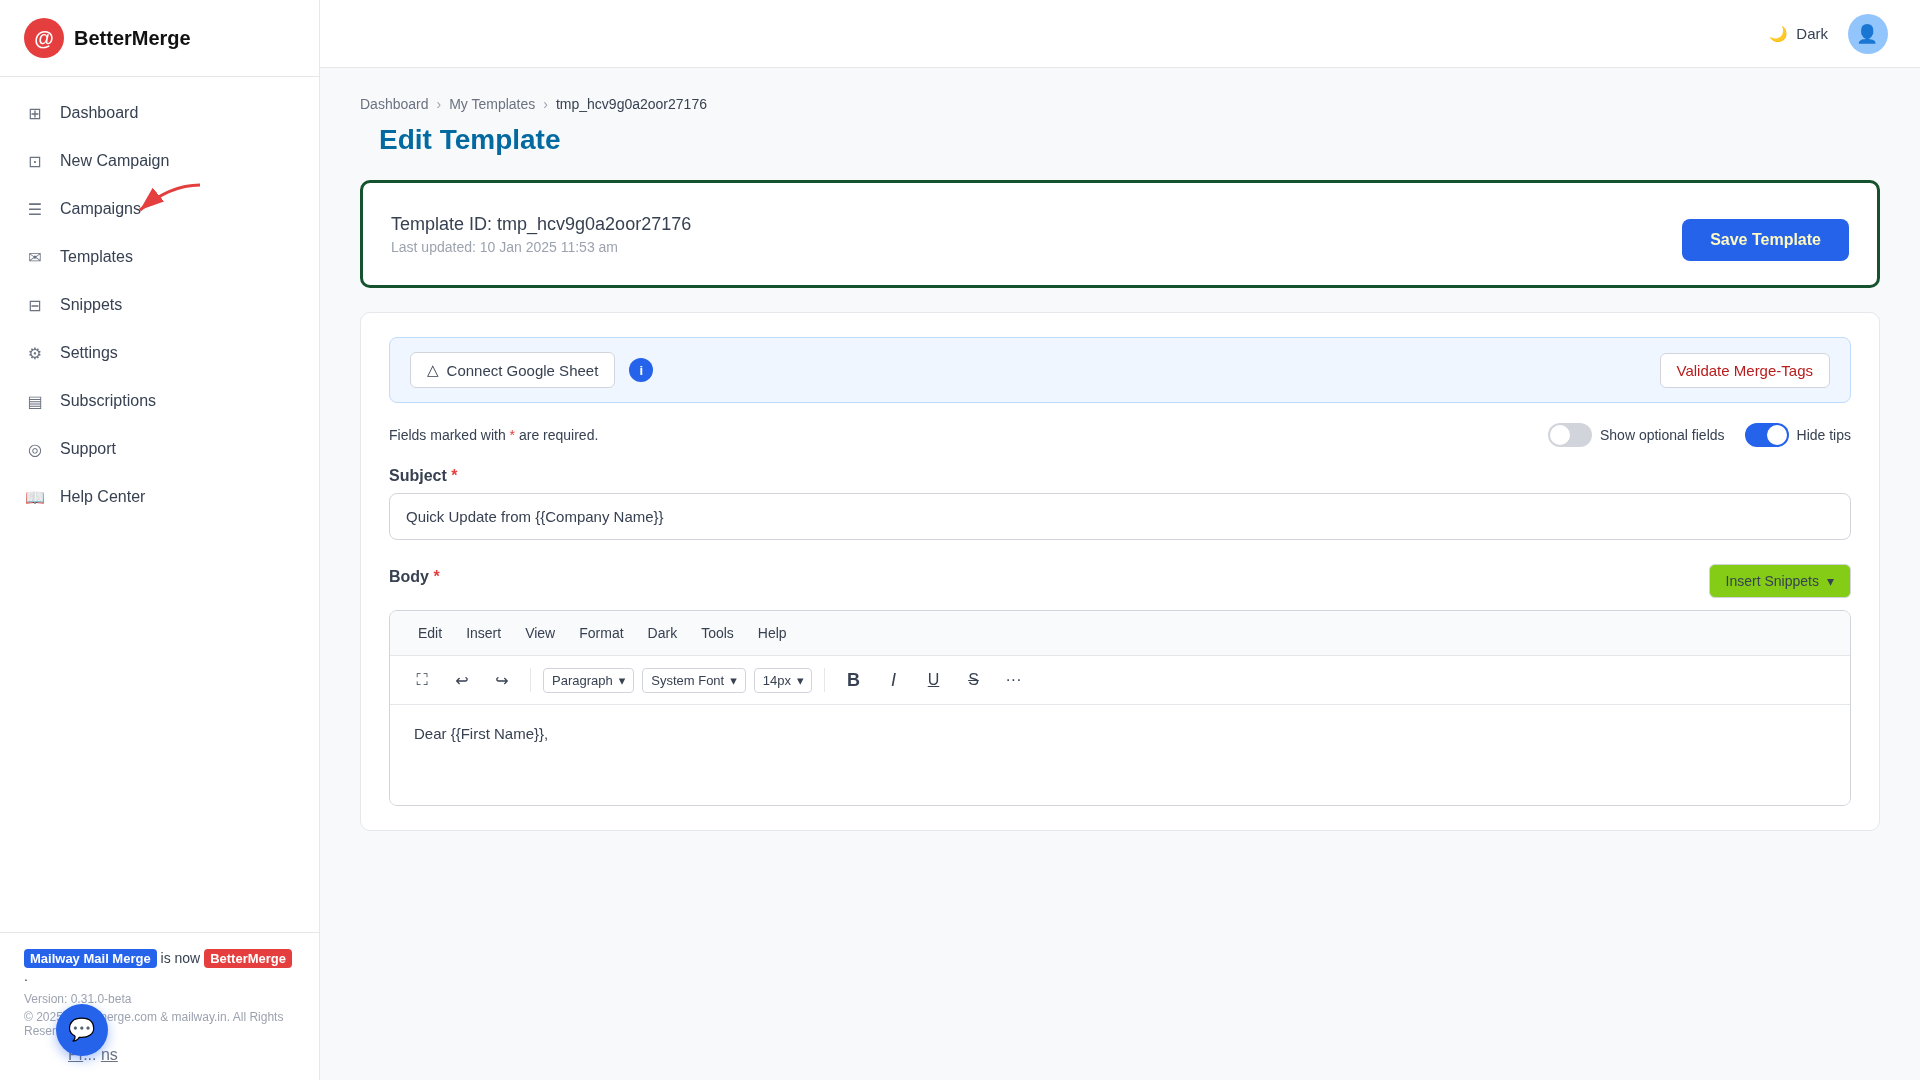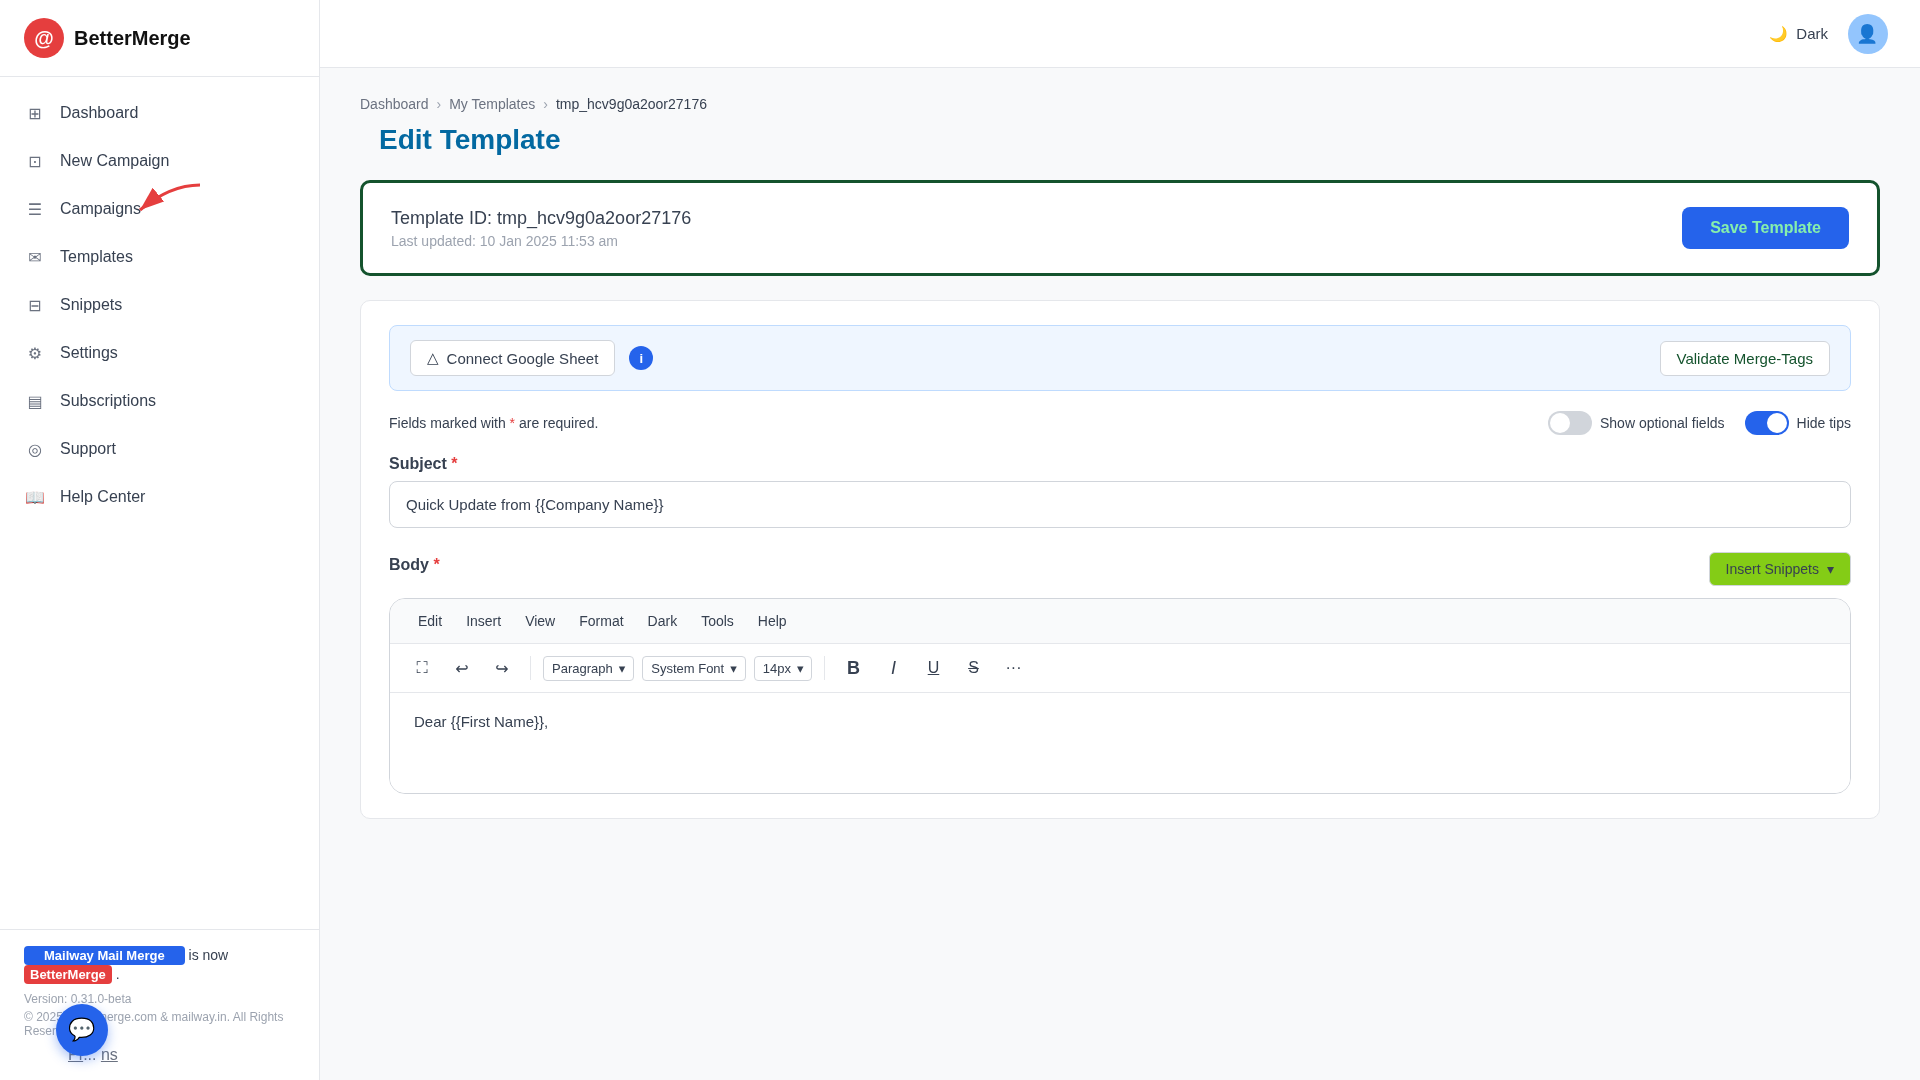--- a/index.html
+++ b/index.html
@@ -66,21 +66,21 @@
     .sidebar-footer {
       padding: 16px 24px;
       border-top: 1px solid #e5e7eb;
       font-size: 13px;
       color: #6b7280;
     }
     .badge-mailway {
       display: inline-block;
       background: #2563eb;
       color: white;
-      padding: 2px 20px;
+      padding: 2px 6px;
       border-radius: 4px;
       font-size: 13px;
       font-weight: 600;
     }
     .badge-bettermerge {
       display: inline-block;
       background: #e53e3e;
       color: white;
       padding: 2px 6px;
       border-radius: 4px;
@@ -217,28 +217,29 @@
       color: #374151;
       font-weight: 500;
       margin-bottom: 4px;
     }
     .template-updated {
       font-size: 14px;
       color: #9ca3af;
     }
     .save-template-btn {
       background: #2563eb;
-      color: #86efac;
+      color: #fef9c3;
       border: none;
       border-radius: 8px;
       padding: 12px 28px;
       font-size: 16px;
       font-weight: 600;
       cursor: pointer;
       white-space: nowrap;
+      margin-top: 12px;
     }
 
     
     .editor-card {
       background: #fff;
       border: 1px solid #e5e7eb;
       border-radius: 10px;
       padding: 24px 28px;
     }
 
@@ -283,21 +284,21 @@
       font-size: 13px;
       font-weight: 700;
       cursor: pointer;
     }
     .validate-btn {
       background: white;
       border: 1px solid #d1d5db;
       border-radius: 6px;
       padding: 8px 16px;
       font-size: 15px;
-      color: #14532d;
+      color: #b91c1c;
       cursor: pointer;
       margin-left: 12px;
     }
 
     
     .fields-notice {
       display: flex;
       align-items: center;
       justify-content: space-between;
       margin-bottom: 20px;
@@ -375,21 +376,21 @@
       color: #374151;
       cursor: pointer;
       display: flex;
       align-items: center;
       gap: 8px;
     }
 
     
     .editor-container {
       border: 1px solid #d1d5db;
-      border-radius: 16px;
+      border-radius: 8px;
       overflow: hidden;
     }
     .editor-menubar {
       display: flex;
       align-items: center;
       gap: 0;
       padding: 8px 16px;
       border-bottom: 1px solid #e5e7eb;
       background: #f9fafb;
     }

